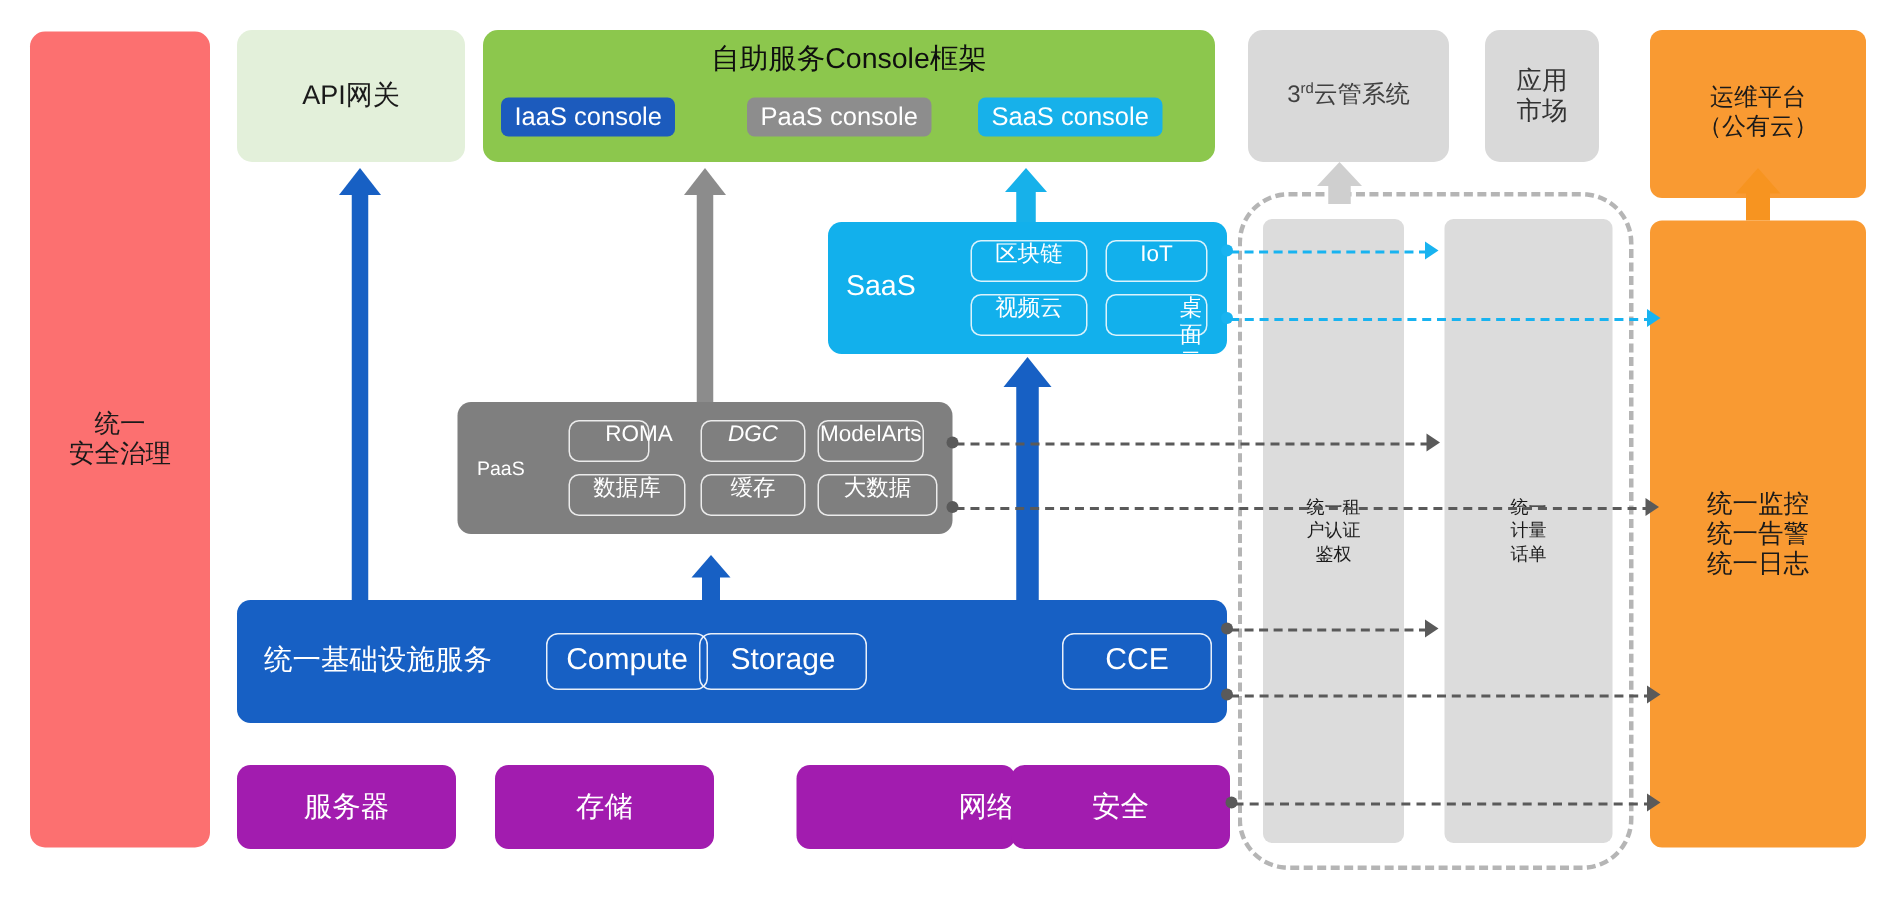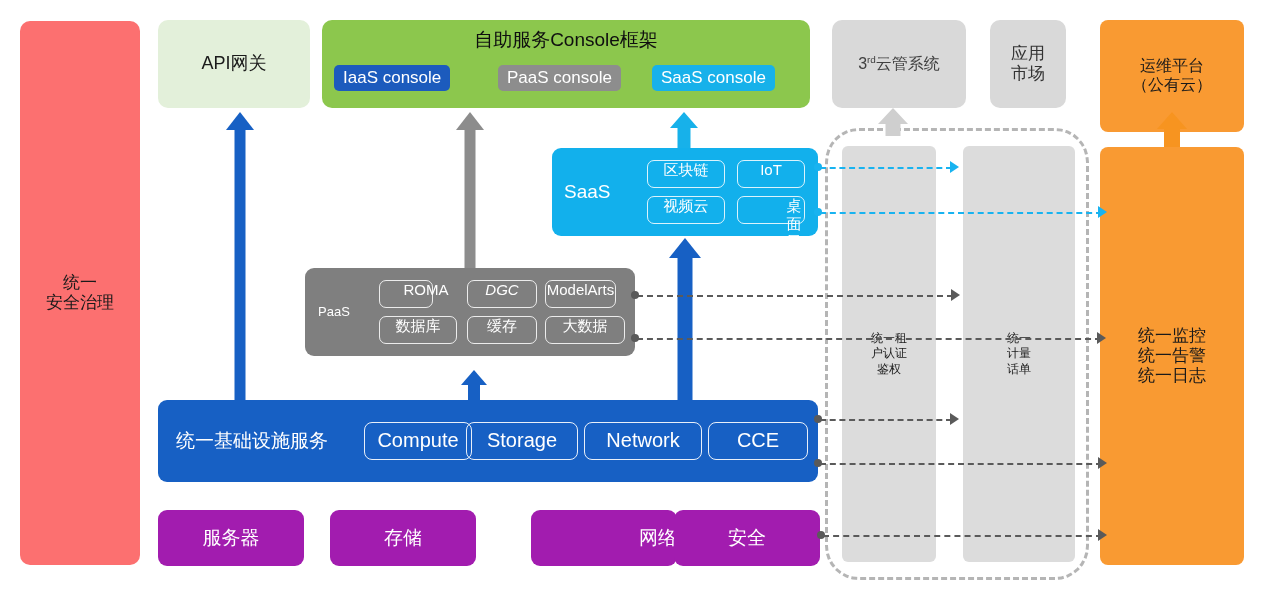--- a/index.html
+++ b/index.html
@@ -229,21 +229,20 @@
     <div class="chip" style="left:240px;top:12px;width:71px;"><span>ModelArts</span></div>
     <div class="chip" style="left:74px;top:48px;width:78px;"><span>数据库</span></div>
     <div class="chip" style="left:162px;top:48px;width:70px;"><span>缓存</span></div>
     <div class="chip" style="left:240px;top:48px;width:80px;"><span>大数据</span></div>
   </div>
 
   <div class="box" id="iaas">
     <div class="layerlabel">统一基础设施服务</div>
     <div class="ichip" style="left:186px;width:108px;margin-left:20px;"><span>Compute</span></div>
     <div class="ichip" style="left:308px;width:112px;"><span>Storage</span></div>
-    <div class="ichip" style="left:426px;width:118px;"><span>Network</span></div>
     <div class="ichip" style="left:550px;width:100px;"><span>CCE</span></div>
   </div>
 
   <div class="hw" style="left:158px;width:146px;">
       <span>服务器</span>
     </div>
   <div class="hw" style="left:330px;width:146px;">
       <span>存储</span>
     </div>
   <div class="hw" style="left:531px;width:146px;justify-content:flex-end;">

